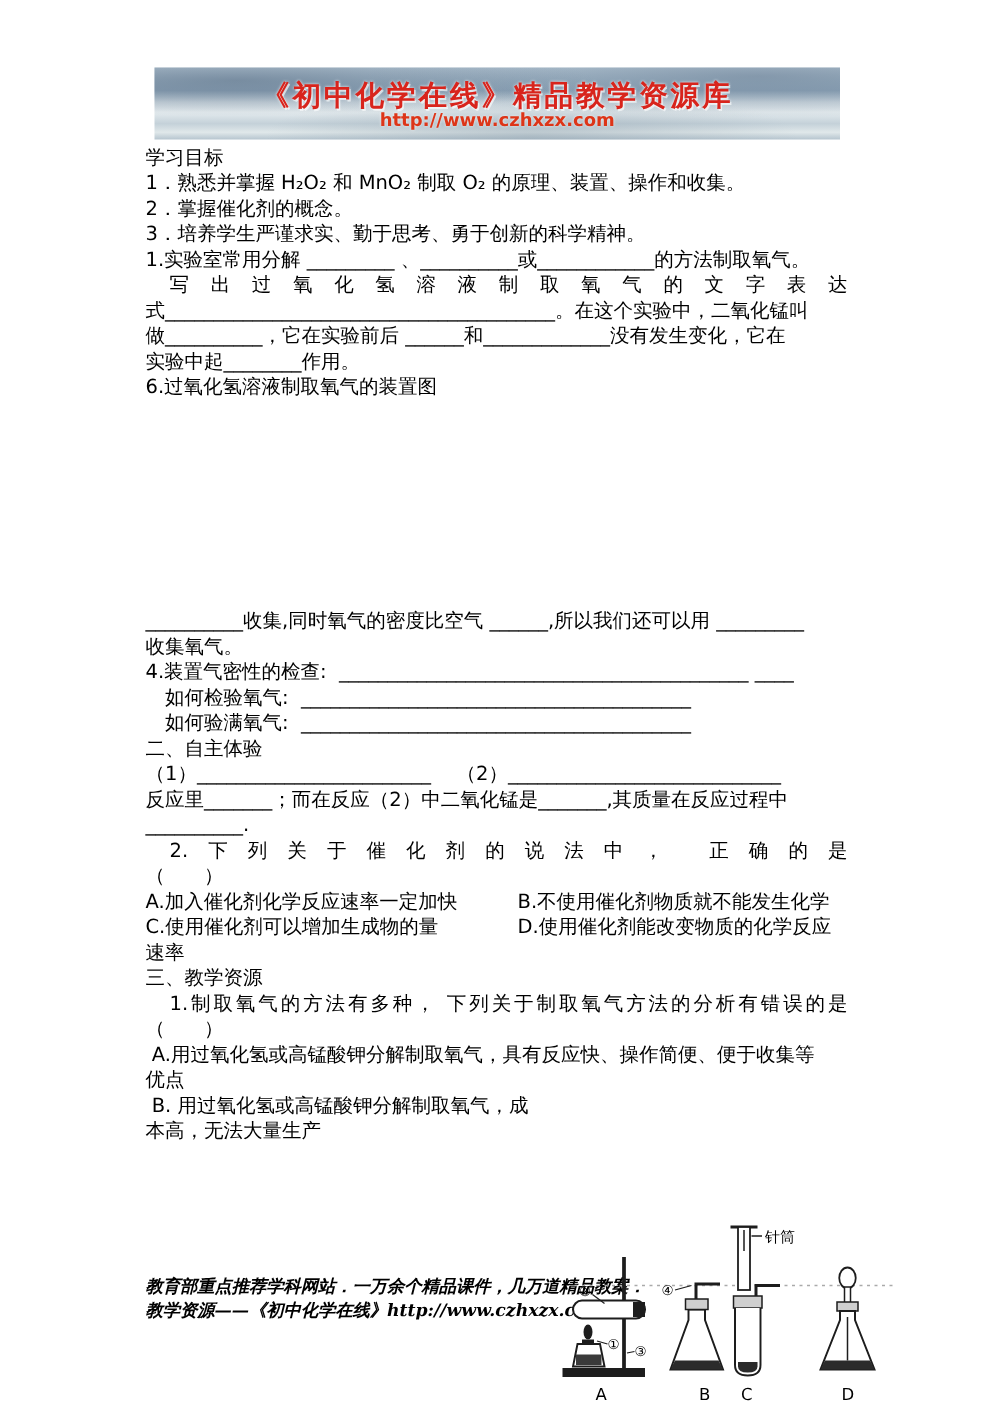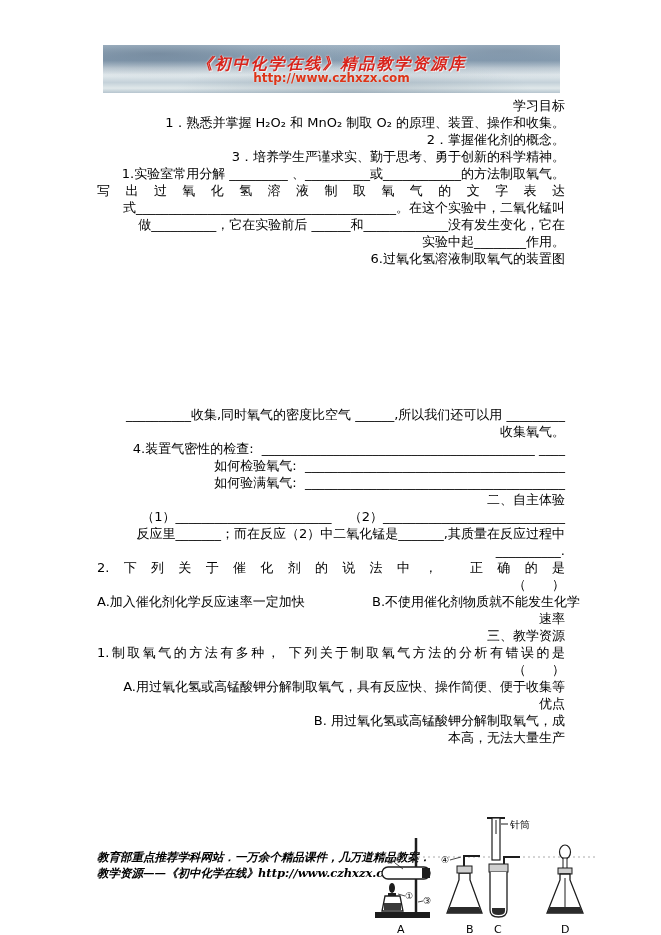--- a/index.html
+++ b/index.html
@@ -11,37 +11,37 @@
   .banner{
     position:absolute;left:103px;top:45px;width:457px;height:48px;
     display:flex;flex-direction:column;align-items:center;justify-content:center;
     background:
       radial-gradient(ellipse at 12% 18%, rgba(85,105,128,.55), transparent 42%),
       radial-gradient(ellipse at 88% 12%, rgba(95,115,138,.5), transparent 46%),
       radial-gradient(ellipse at 55% 95%, rgba(120,140,155,.35), transparent 50%),
       linear-gradient(180deg,#b9cbd8 0%,#a0b6c7 20%,#93aabd 32%,#cfdae1 48%,#e4ebee 62%,#c4d1d9 78%,#e0e8ea 90%,#b6c5cf 100%);
   }
   .banner-title{
-    font-size:16px;font-weight:bold;font-style:italic;letter-spacing:2px;
+    font-size:19px;font-weight:bold;letter-spacing:2px;
     color:#d8241c;text-shadow:0 0 2px rgba(255,255,255,.9),1px 1px 0 rgba(255,255,255,.6);
     font-family:"DejaVu Serif",serif;white-space:nowrap;
   }
   .banner-url{
     font-size:12px;font-weight:bold;color:#dd3518;margin-top:-4px;
     text-shadow:0 0 2px rgba(255,255,255,.8);white-space:nowrap;
   }
   
   .content{
     position:absolute;left:97px;top:97px;width:468px;
     font-size:13px;line-height:17px;
   }
-  .line{white-space:pre;height:17px;overflow:visible;text-align:right;}
-  .jline{white-space:normal;text-align:justify;text-align-last:justify;height:17px;}
+  .line{white-space:pre;height:17px;overflow:visible;}
+  .jline{white-space:normal;text-align:justify;text-align-last:justify;height:17px;margin-left:16px;}
   .spacer{height:139px;}
-  .optrow{display:flex;white-space:pre;height:17px;gap:27px;}
+  .optrow{display:flex;white-space:pre;height:17px;}
   .optrow .o-left{width:248px;flex:none;}
   
   .footer{
     position:absolute;left:97px;top:849px;width:292px;
     font-size:11.5px;line-height:16px;font-weight:bold;font-style:italic;
     font-family:"DejaVu Serif",serif;white-space:nowrap;
   }
   
   .figure{position:absolute;left:373px;top:812px;width:232px;height:123px;}
   .figure svg{display:block;}
@@ -82,20 +82,24 @@
 
   <div class="line">二、自主体验</div>
   <div class="line">（1）________________________　 （2）____________________________</div>
   <div class="line">反应里_______；而在反应（2）中二氧化锰是_______,其质量在反应过程中</div>
   <div class="line">__________.</div>
   <div class="jline">2.下列关于催化剂的说法中， 正确的是</div>
   <div class="line">（　　）</div>
   <div class="optrow">
     <span class="o-left">A.加入催化剂化学反应速率一定加快</span>
     <span>B.不使用催化剂物质就不能发生化学</span>
+  </div>
+  <div class="optrow">
+    <span class="o-left">C.使用催化剂可以增加生成物的量</span>
+    <span>D.使用催化剂能改变物质的化学反应</span>
   </div>
   <div class="line">速率</div>
 
   <div class="line">三、教学资源</div>
   <div class="jline">1.制取氧气的方法有多种， 下列关于制取氧气方法的分析有错误的是</div>
   <div class="line">（　　）</div>
   <div class="line"> A.用过氧化氢或高锰酸钾分解制取氧气，具有反应快、操作简便、便于收集等</div>
   <div class="line">优点</div>
   <div class="line"> B. 用过氧化氢或高锰酸钾分解制取氧气，成</div>
   <div class="line">本高，无法大量生产</div>

